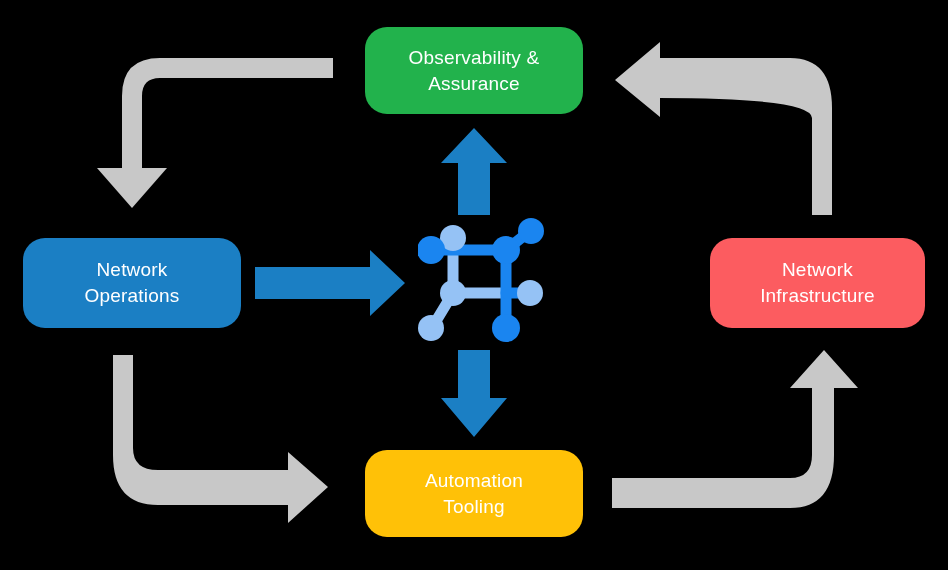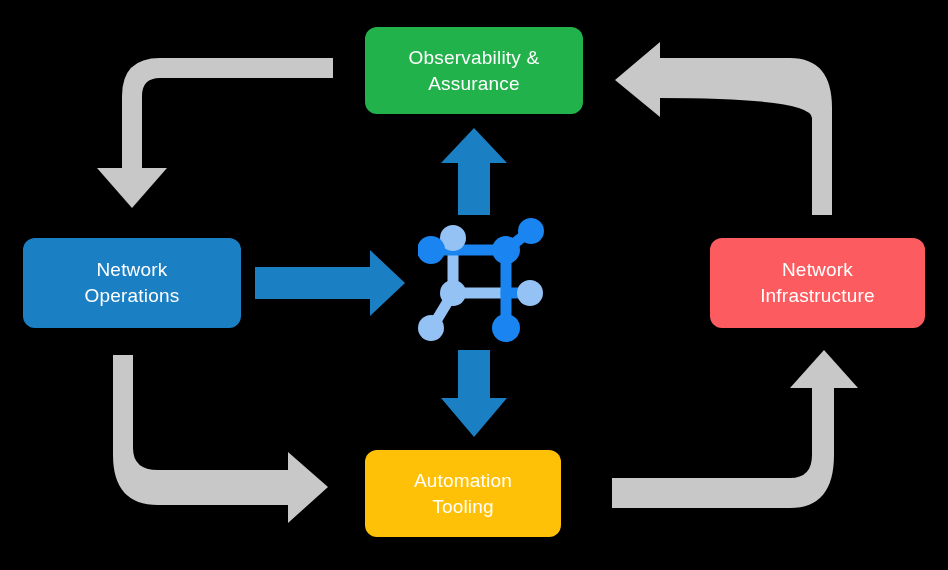--- a/index.html
+++ b/index.html
@@ -14,21 +14,21 @@
   #canvas {
     position: relative;
     width: 948px;
     height: 570px;
     background: #000000;
     overflow: hidden;
   }
   .node-box {
     position: absolute;
     box-sizing: border-box;
-    border-radius: 12px;
+    border-radius: 22px;
     display: flex;
     align-items: center;
     justify-content: center;
     text-align: center;
     color: #ffffff;
     font-size: 19px;
     line-height: 1.35;
     font-weight: 400;
     letter-spacing: 0.2px;
     padding: 6px 10px;
@@ -44,21 +44,21 @@
   }
   #box-network-operations {
     left: 23px; top: 238px; width: 218px; height: 90px;
     background: #1b7fc4;
   }
   #box-network-infrastructure {
     left: 710px; top: 238px; width: 215px; height: 90px;
     background: #fc5c60;
   }
   #box-automation-tooling {
-    left: 365px; top: 450px; width: 196px; height: 87px;
+    left: 365px; top: 450px; width: 218px; height: 87px;
     background: #ffc107;
   }
   .svg-layer {
     position: absolute;
     left: 0; top: 0;
     width: 948px;
     height: 570px;
   }
   .center-icon {
     position: absolute;

